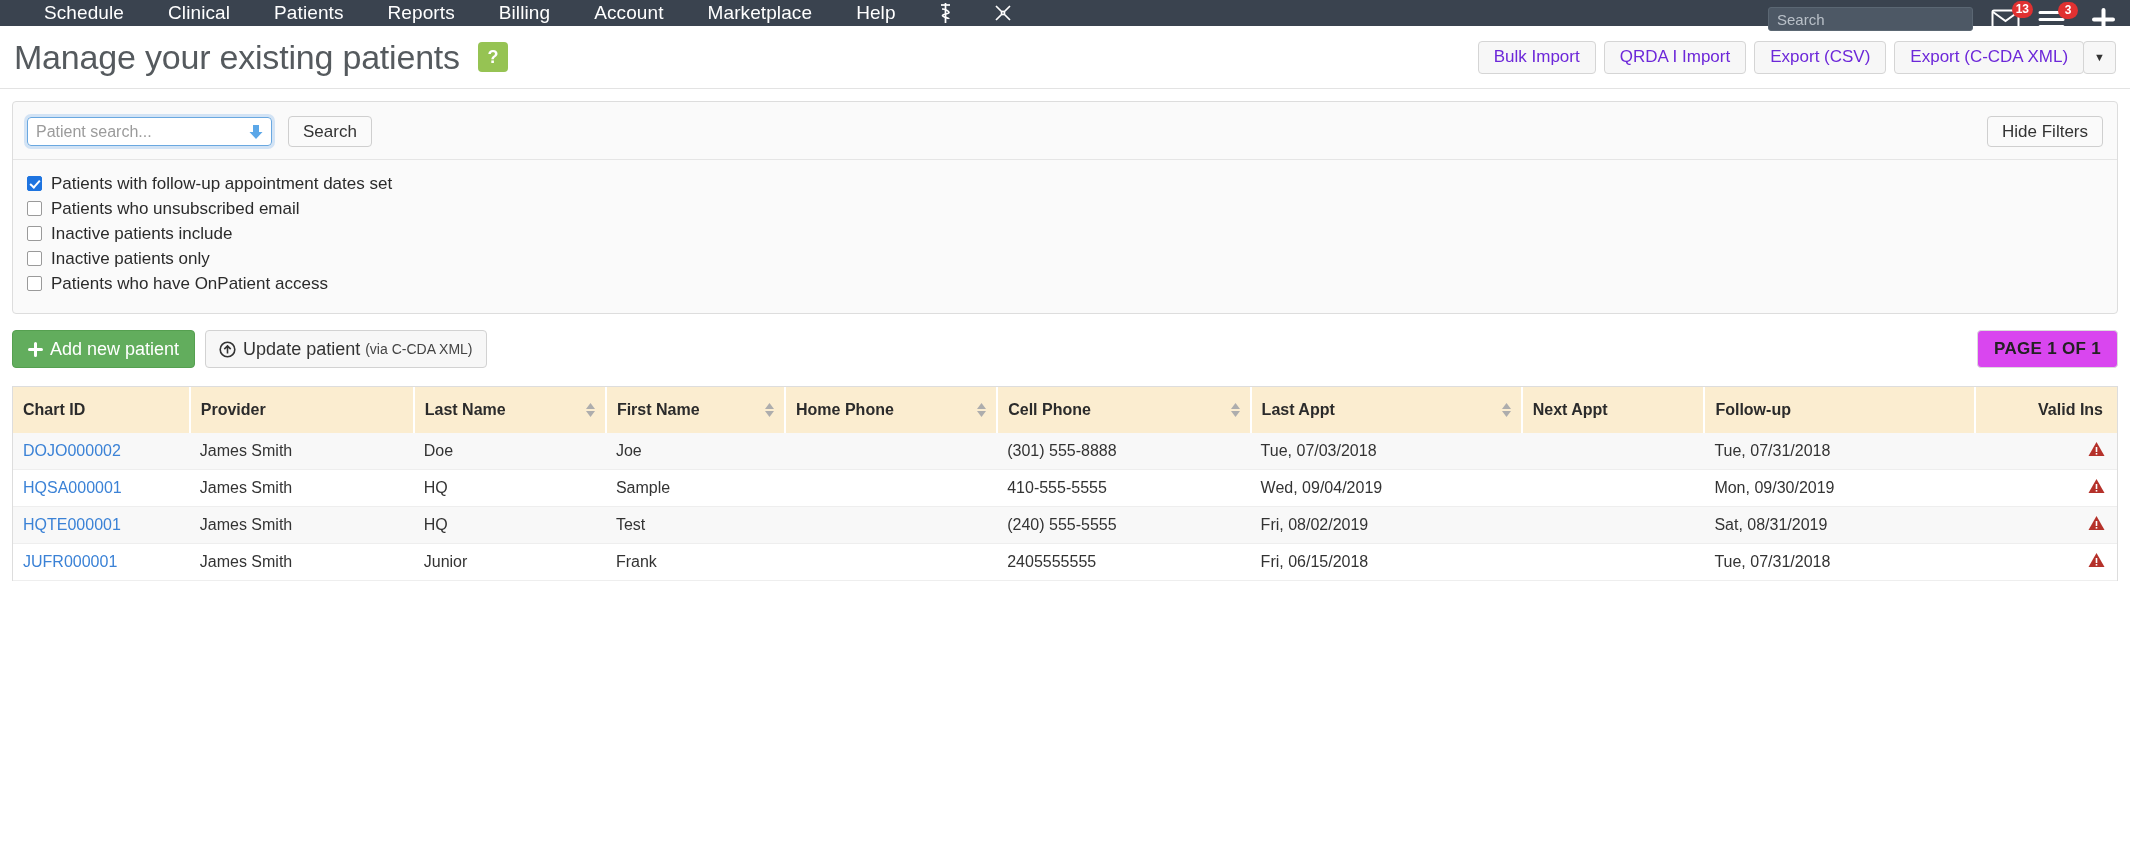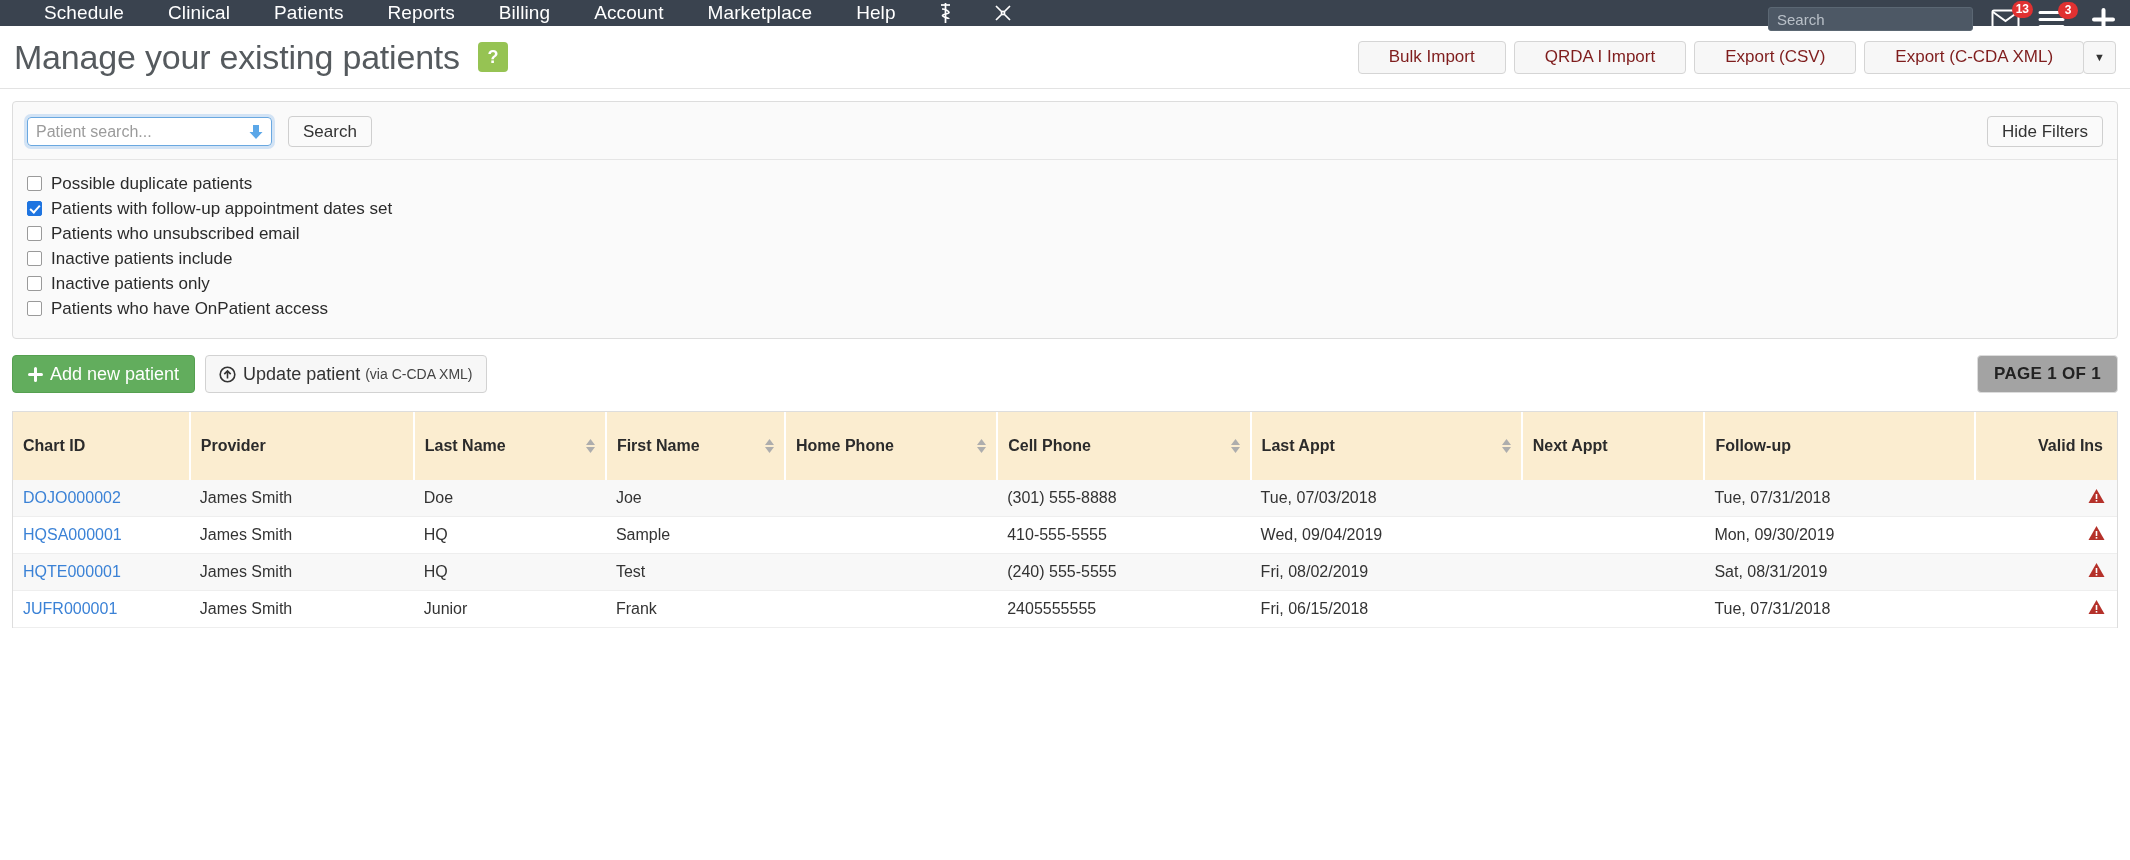--- a/index.html
+++ b/index.html
@@ -107,23 +107,23 @@
     right: 14px;
     display: flex;
     align-items: center;
   }
   .btn {
     font-family: "Liberation Sans", sans-serif;
     background: #f7f7f7;
     border: 1px solid #d5d5d5;
     border-radius: 4px;
     font-size: 17px;
-    color: #7f1d1d;
+    color: #6d28d9;
     height: 33px;
-    padding: 0 30px;
+    padding: 0 15px;
     margin-left: 8px;
     cursor: pointer;
     white-space: nowrap;
     display: flex; align-items: center;
   }
   .btn.caret { padding: 0 10px; color: #333; font-size: 11px; }
 
   
   .panel {
     margin: 12px 12px 0 12px;
@@ -237,21 +237,21 @@
     height: 38px;
     padding: 0 13px;
     margin-left: 10px;
     cursor: pointer;
     display: flex; align-items: center;
   }
   .subtle { font-size: 14px; color: #444; margin-left: 5px; }
   .page-of {
     position: absolute;
     right: 0;
-    background: #a3a3a3;
+    background: #d946ef;
     border: 1px solid #dcdcdc;
     border-radius: 4px;
     font-size: 17px;
     font-weight: bold;
     color: #222;
     height: 38px;
     padding: 0 16px;
     display: flex; align-items: center;
     letter-spacing: .3px;
     cursor: pointer;
@@ -260,21 +260,21 @@
   
   .table-wrap { margin: 18px 12px 0 12px; border: 1px solid #dddddd; border-bottom: none; }
   table { width: 100%; border-collapse: collapse; table-layout: fixed; }
   thead th {
     background: #fbedd0;
     border-right: 2px solid #ffffff;
     font-size: 16px;
     font-weight: bold;
     color: #2b2b2b;
     text-align: left;
-    padding: 25px 10px;
+    padding: 14px 10px;
     height: 36px;
     position: relative;
     cursor: pointer;
     white-space: nowrap;
   }
   thead th:last-child { border-right: none; text-align: right; padding-right: 14px; }
   .sorter {
     position: absolute;
     right: 10px; top: 50%;
     transform: translateY(-50%);
@@ -367,24 +367,20 @@
       <span class="search-caret">
         <svg width="16" height="16" viewBox="0 0 16 16" fill="#5ba7e8">
           <path d="M5 1h6v7h3.5L8 15 1.5 8H5z"></path>
         </svg>
       </span>
     </div>
     <button class="btn-plain">Search</button>
     <button class="btn-plain hide-filters">Hide Filters</button>
   </div>
   <div class="filters">
-      <div class="filter-row">
-        <span class="cb"></span>
-        <span class="filter-label">Possible duplicate patients</span>
-      </div>
       <div class="filter-row">
         <span class="cb checked"></span>
         <span class="filter-label">Patients with follow-up appointment dates set</span>
       </div>
       <div class="filter-row">
         <span class="cb"></span>
         <span class="filter-label">Patients who unsubscribed email</span>
       </div>
       <div class="filter-row">
         <span class="cb"></span>

